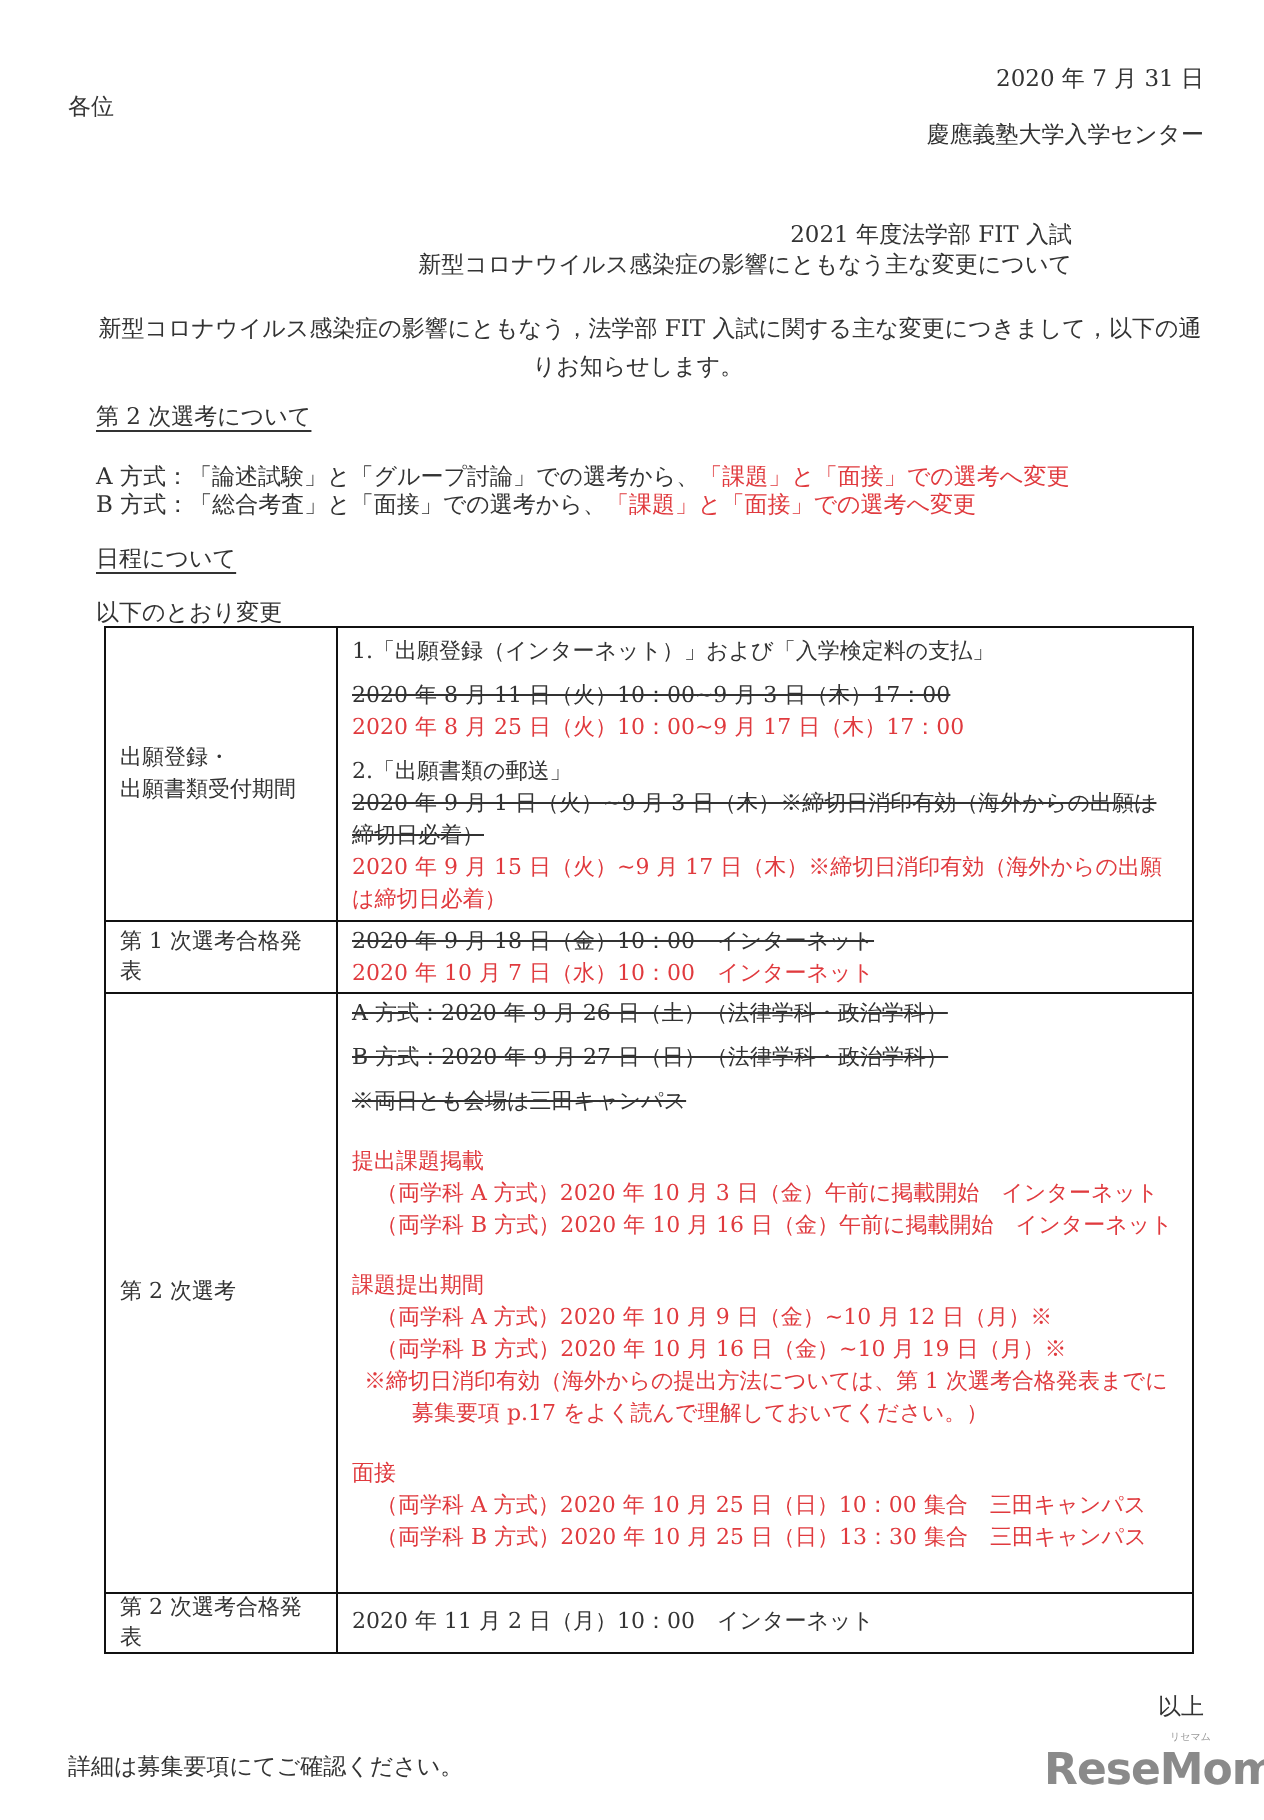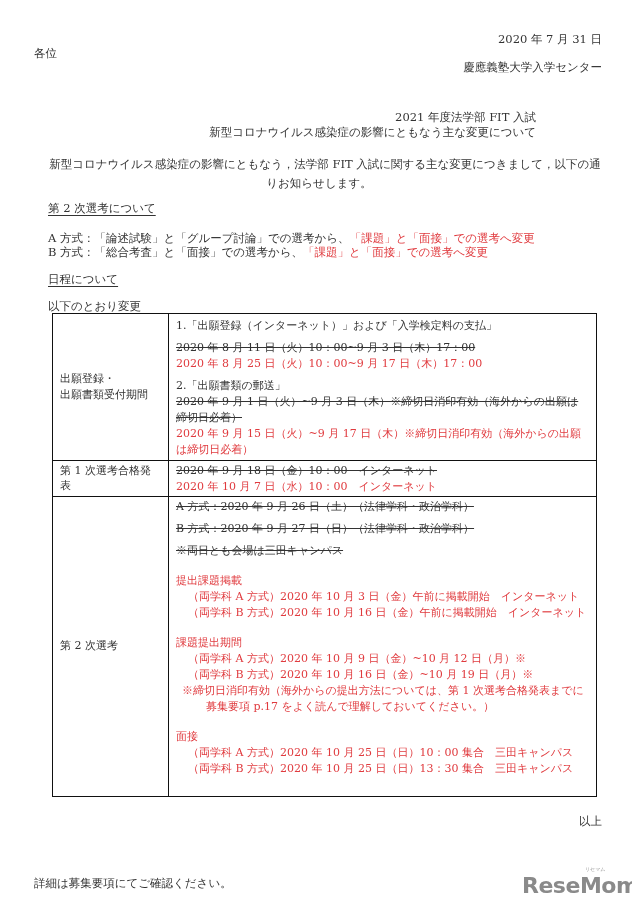--- a/index.html
+++ b/index.html
@@ -104,21 +104,25 @@
         <span class="line red ind1">（両学科 A 方式）2020 年 10 月 9 日（金）~10 月 12 日（月）※</span>
         <span class="line red ind1">（両学科 B 方式）2020 年 10 月 16 日（金）~10 月 19 日（月）※</span>
         <span class="line red" style="padding-left:6px;">※締切日消印有効（海外からの提出方法については、第 1 次選考合格発表までに</span>
         <span class="line red ind2">募集要項 p.17 をよく読んで理解しておいてください。）</span>
         <span class="gap2"></span>
         <span class="line red">面接</span>
         <span class="line red ind1">（両学科 A 方式）2020 年 10 月 25 日（日）10：00 集合　三田キャンパス</span>
         <span class="line red ind1">（両学科 B 方式）2020 年 10 月 25 日（日）13：30 集合　三田キャンパス</span>
       </td>
     </tr>
+    <tr style="height:30px;">
+      <td class="lbl">第 2 次選考合格発表</td>
+      <td>2020 年 11 月 2 日（月）10：00　インターネット</td>
+    </tr>
   </tbody>
     </table>
 
   <div class="abs" style="left:34px; top:828px;margin-top:48px;">詳細は募集要項にてご確認ください。</div>
-  <div class="abs" style="right:30px; top:814px;">以上</div>
+  <div class="abs" style="right:30px; top:846px;">以上</div>
 
   <div class="logo-ruby">リセマム</div>
   <div class="logo">ReseMom</div>
 </div>
 
 </body></html>

